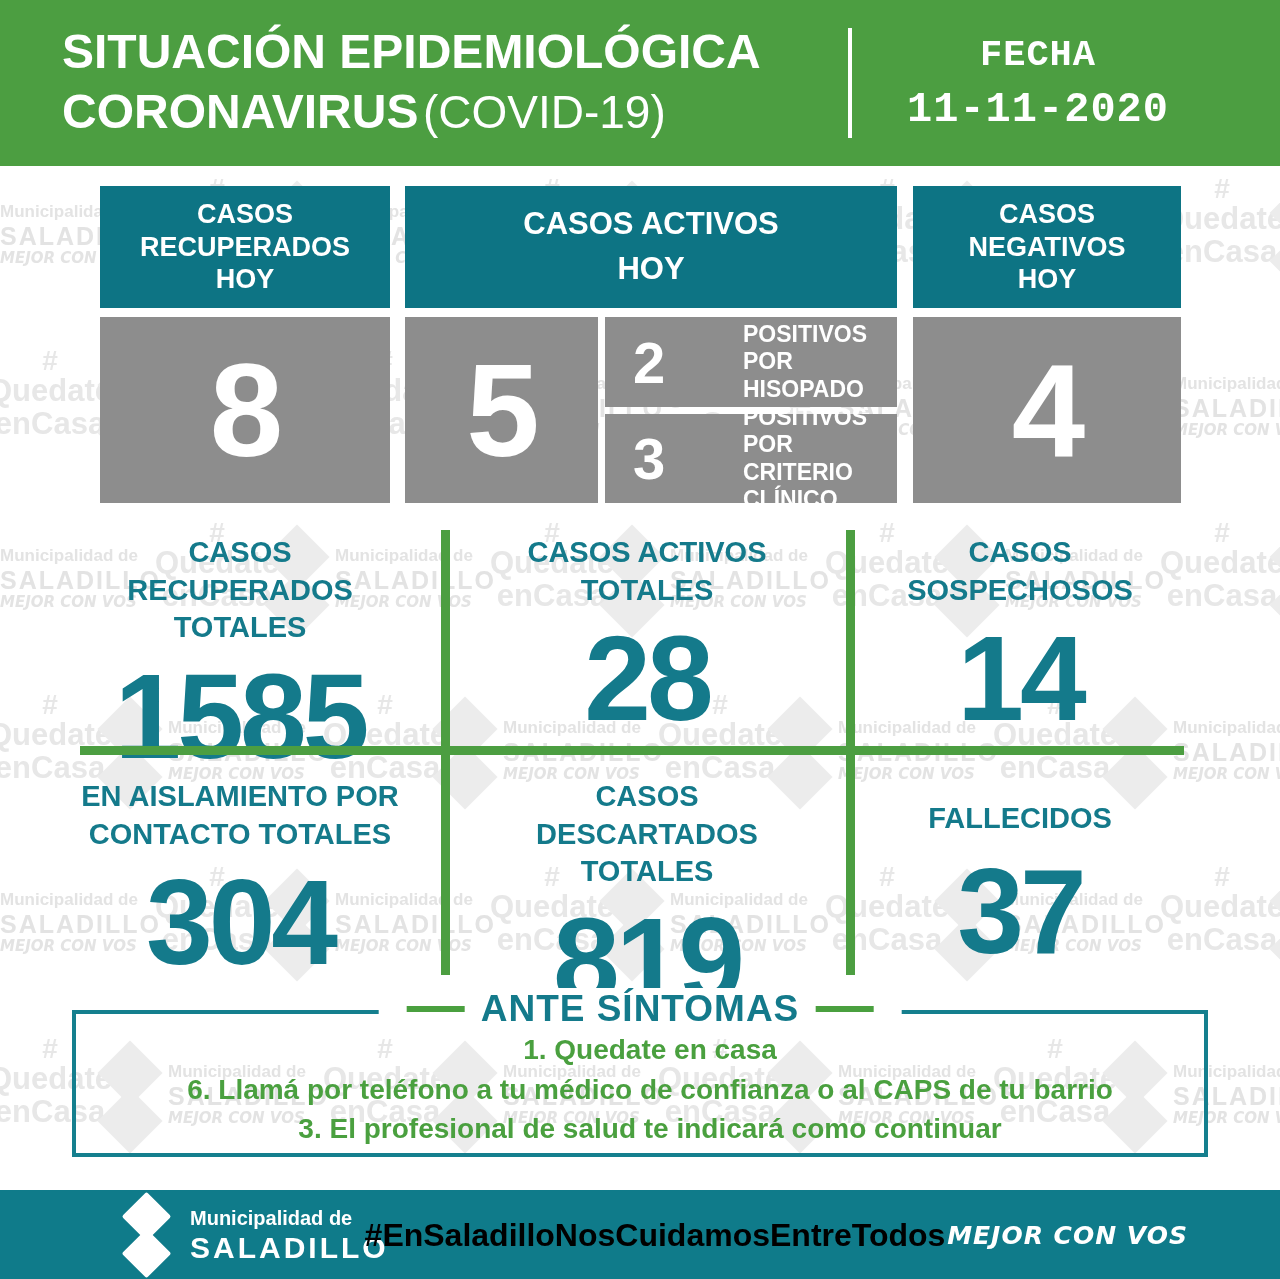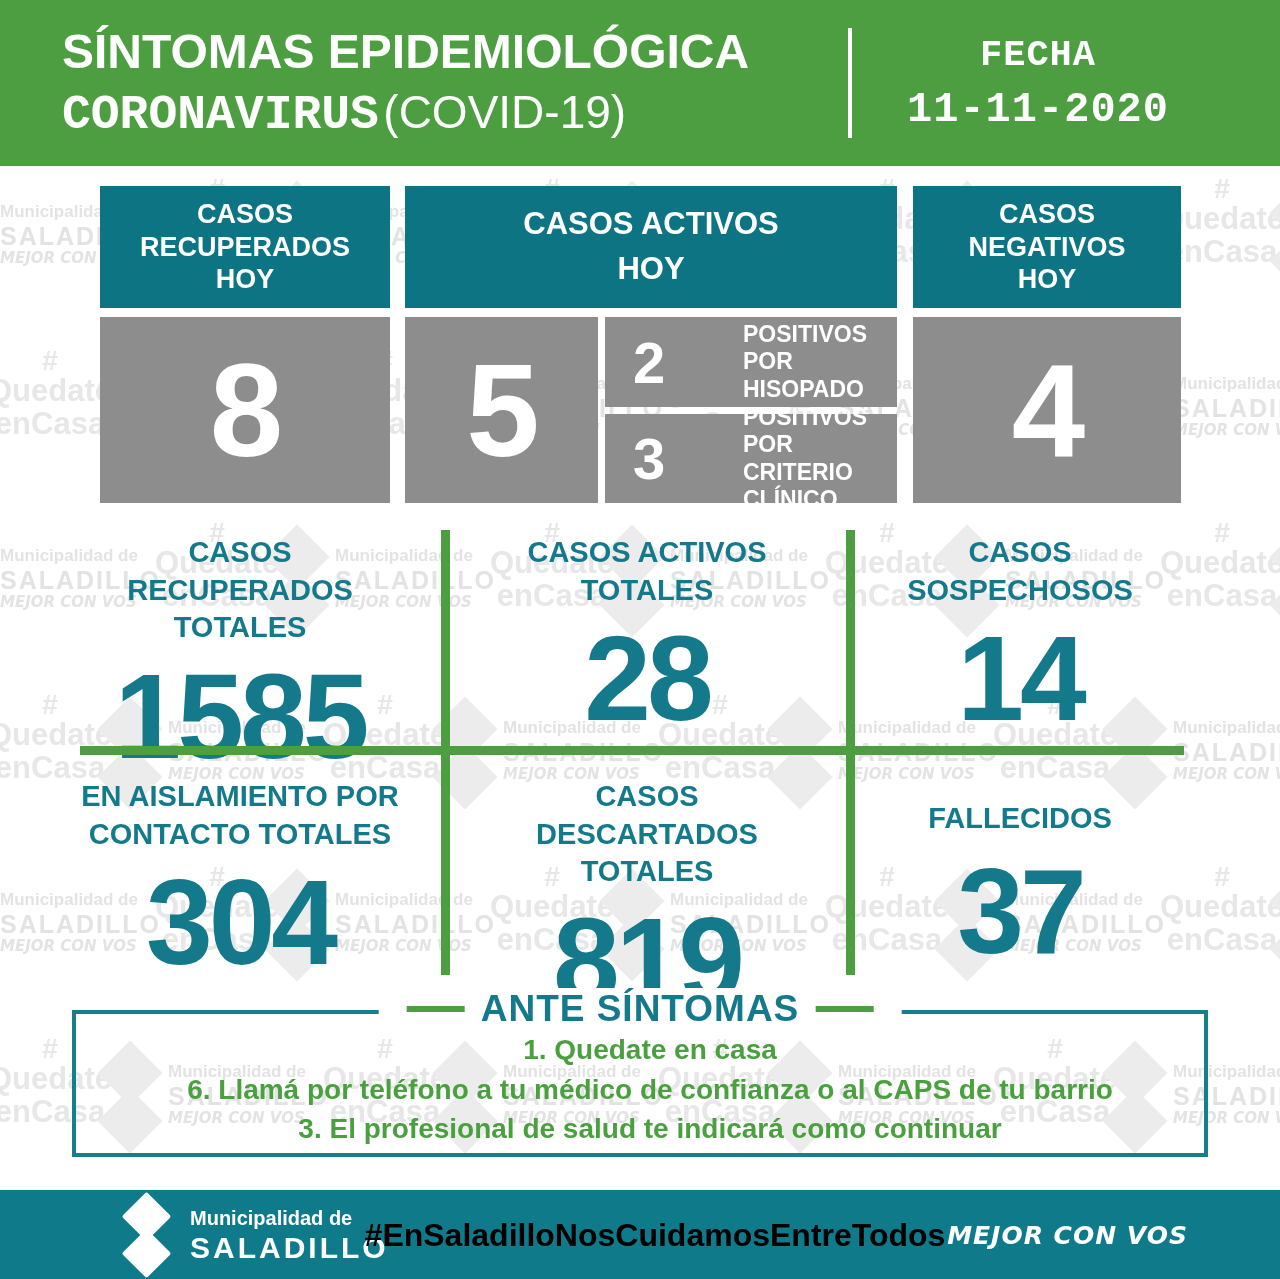--- a/index.html
+++ b/index.html
@@ -22,21 +22,21 @@
   .wm-d1, .wm-d2 { position:absolute; left:2px; width:46px; height:46px; background:#ececec; transform:rotate(45deg); }
   .wm-d1 { top:4px; } .wm-d2 { top:52px; }
 
   
   .layer { position:absolute; z-index:2; }
 
   
   .topbar { left:0; top:0; width:1280px; height:166px; background:#4c9e41; }
   .topbar-title { position:absolute; left:62px; top:22px; color:#fff; line-height:60px; white-space:nowrap; }
   .tt1 { font-size:48px; font-weight:bold; letter-spacing:0px; }
-  .tt2-bold { font-size:48px; font-weight:bold;font-family:Liberation Mono, monospace; }
+  .tt2-bold { font-size:48px; font-weight:bold; }
   .tt2-light { font-size:46px; font-weight:normal; }
   .topbar-divider { position:absolute; left:848px; top:28px; width:4px; height:110px; background:#ffffff; }
   .topbar-date { position:absolute; left:858px; top:34px; width:360px; text-align:center; color:#fff;font-family:Liberation Mono, monospace; }
   .fecha-label { font-size:37px; font-weight:bold; letter-spacing:1px; }
   .fecha-value { font-size:42px; font-weight:bold; margin-top:10px; letter-spacing:1px; }
 
   
   .tealbox {
     background:#0d7484; color:#ffffff; display:flex; align-items:center; justify-content:center;
     text-align:center; font-weight:bold; white-space:pre-line;
@@ -578,21 +578,21 @@
     </div>
     <div class="wm-d">
       <div class="wm-d1"></div>
           <div class="wm-d2"></div>
     </div>
   </div>
     </div>
 
   <header class="layer topbar">
     <div class="topbar-title">
-      <div class="tt1">SÍNTOMAS EPIDEMIOLÓGICA</div>
+      <div class="tt1">SITUACIÓN EPIDEMIOLÓGICA</div>
       <div class="tt2"><span class="tt2-bold">CORONAVIRUS</span> <span class="tt2-light">(COVID-19)</span></div>
     </div>
     <div class="topbar-divider"></div>
     <div class="topbar-date">
       <div class="fecha-label">FECHA</div>
       <div class="fecha-value">11-11-2020</div>
     </div>
   </header>
 
   <div class="layer tealbox tb1">CASOS

